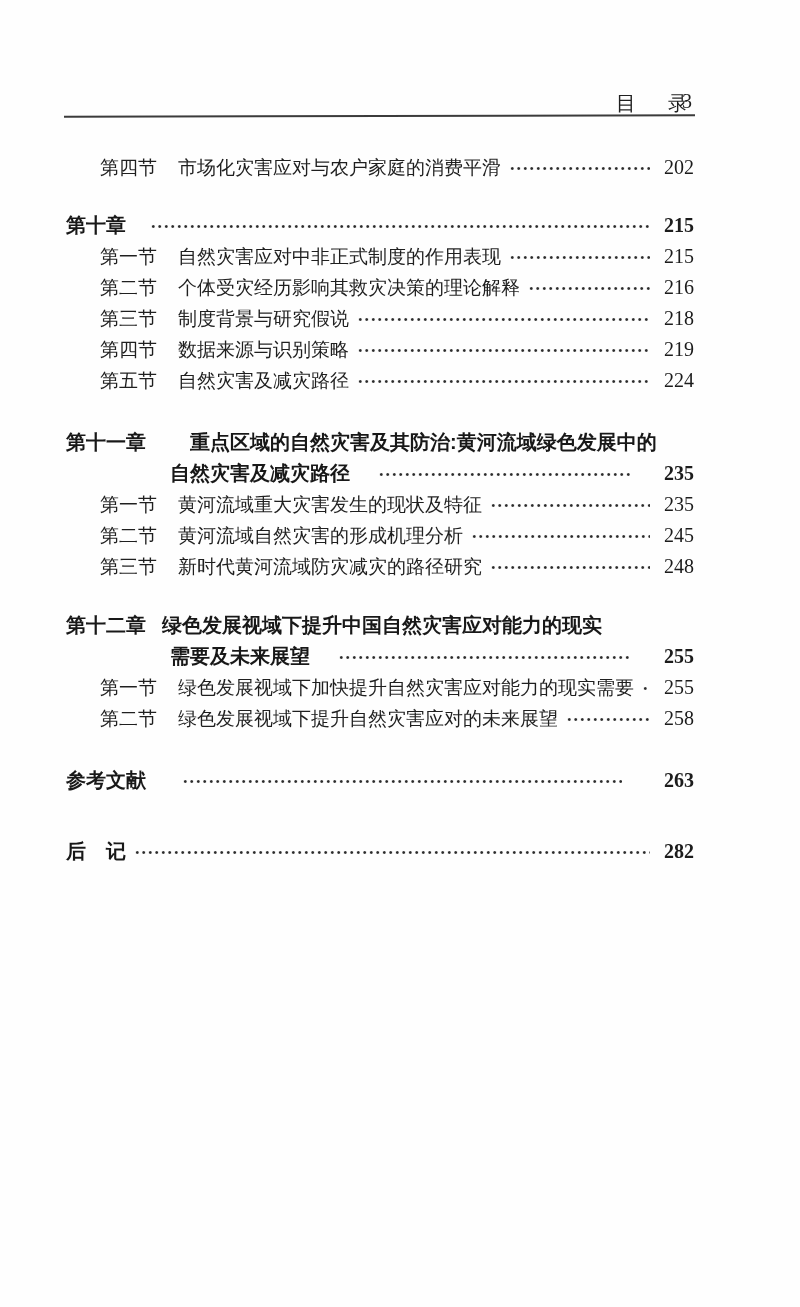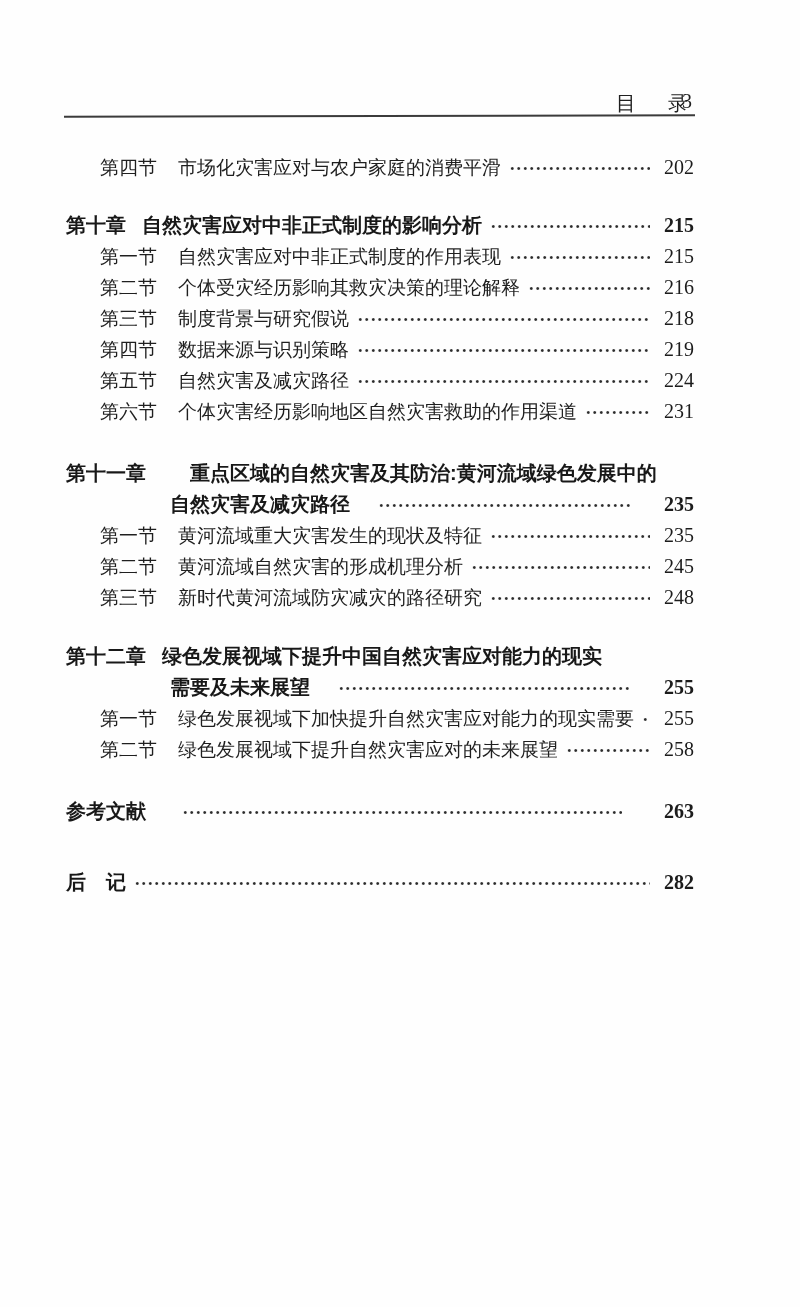--- a/index.html
+++ b/index.html
@@ -105,21 +105,20 @@
 
     <div class="row section">
       <span class="label">第四节</span>
       <span class="title">市场化灾害应对与农户家庭的消费平滑</span>
       <span class="dots"></span>
       <span class="pagenum">202</span>
     </div>
 
     <div class="row chapter gap27">
       <span class="label">第十章</span>
-      <span class="title">自然灾害应对中非正式制度的影响分析</span>
       <span class="dots"></span>
       <span class="pagenum">215</span>
     </div>
 
     <div class="row section">
       <span class="label">第一节</span>
       <span class="title">自然灾害应对中非正式制度的作用表现</span>
       <span class="dots"></span>
       <span class="pagenum">215</span>
     </div>
@@ -139,26 +138,20 @@
       <span class="label">第四节</span>
       <span class="title">数据来源与识别策略</span>
       <span class="dots"></span>
       <span class="pagenum">219</span>
     </div>
     <div class="row section">
       <span class="label">第五节</span>
       <span class="title">自然灾害及减灾路径</span>
       <span class="dots"></span>
       <span class="pagenum">224</span>
-    </div>
-    <div class="row section">
-      <span class="label">第六节</span>
-      <span class="title">个体灾害经历影响地区自然灾害救助的作用渠道</span>
-      <span class="dots"></span>
-      <span class="pagenum">231</span>
     </div>
 
     <div class="row chapter gap31">
       <span class="label">第十一章</span>
       <span class="title">重点区域的自然灾害及其防治:黄河流域绿色发展中的</span>
     </div>
     <div class="row chapter chapter-cont">
       <span class="title">自然灾害及减灾路径</span>
       <span class="dots"></span>
       <span class="pagenum">235</span>

